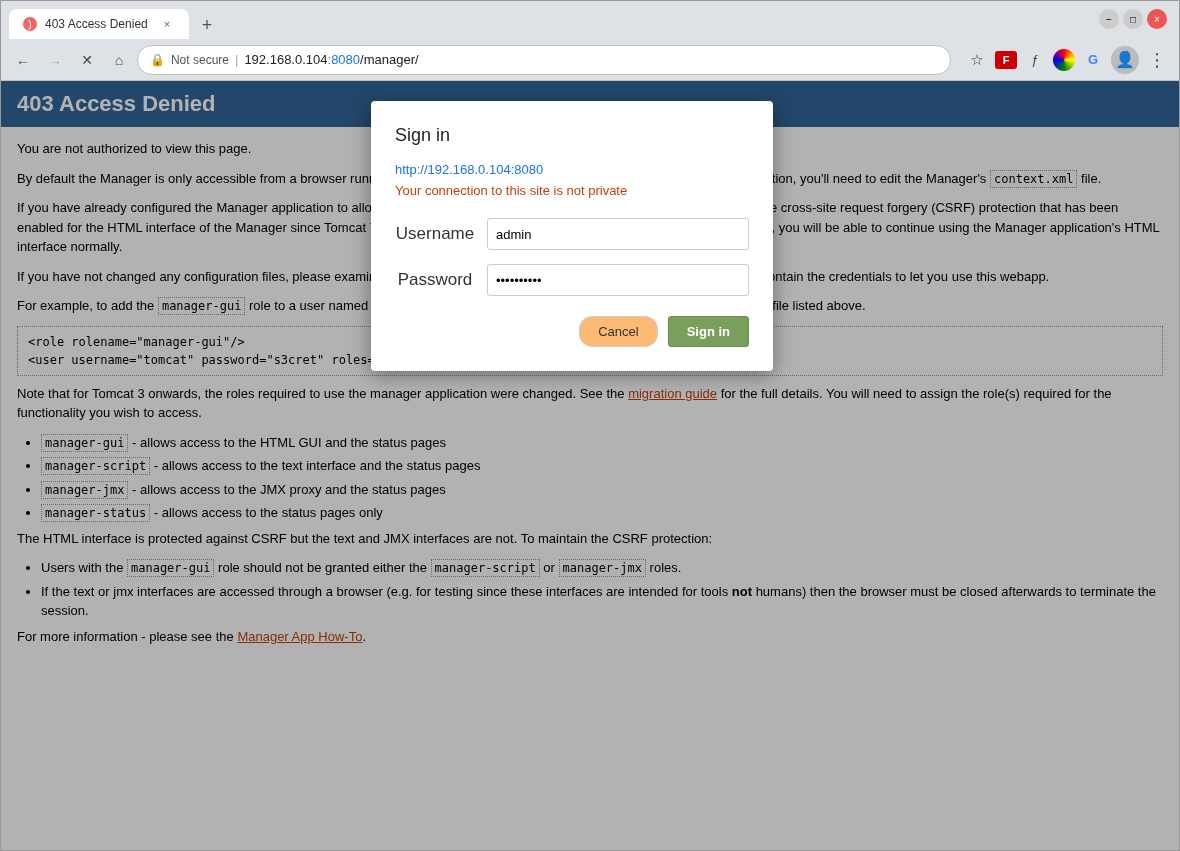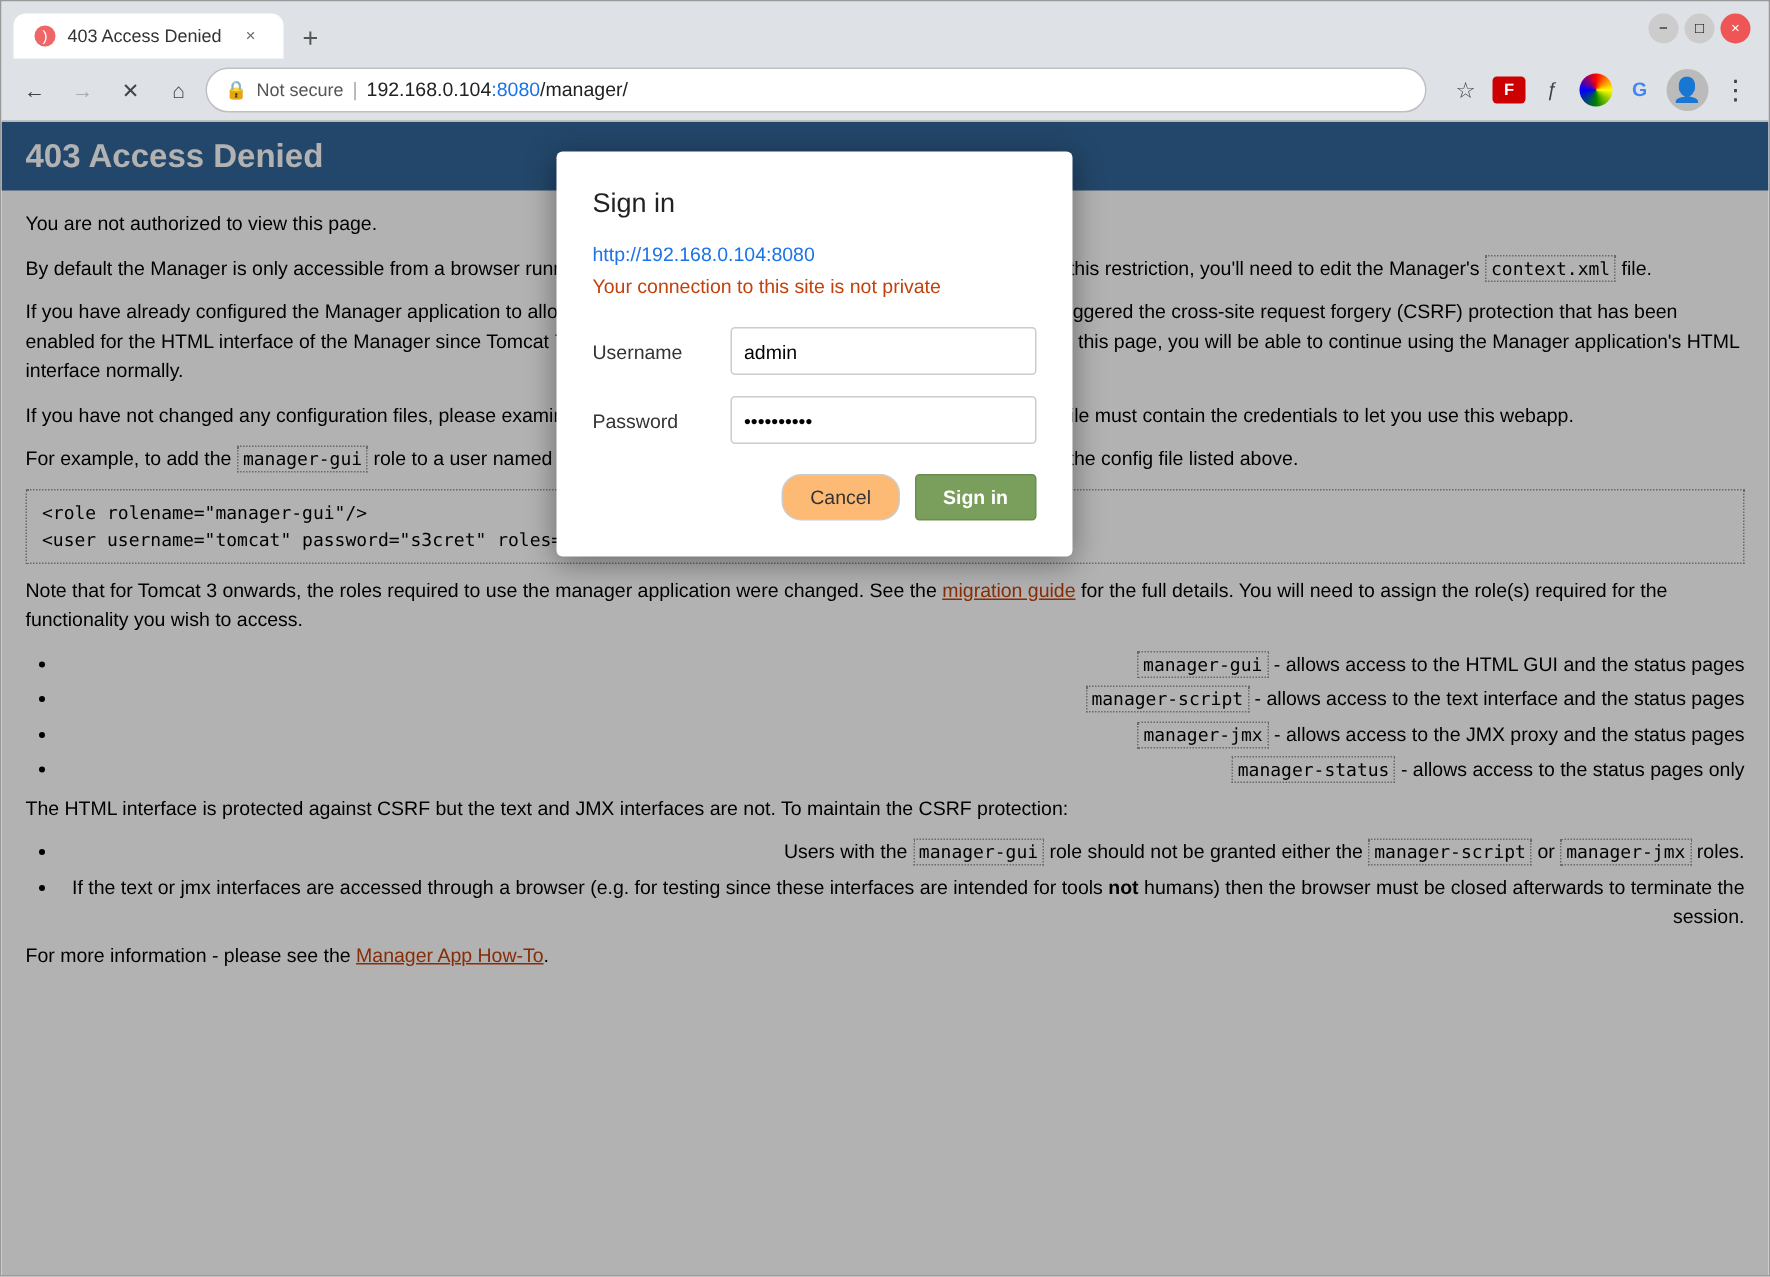--- a/index.html
+++ b/index.html
@@ -201,40 +201,40 @@
     .code-block {
       font-family: monospace;
       font-size: 12px;
       background: #fff;
       border: 1px dotted #999;
       padding: 6px 10px;
       margin: 8px 0;
       color: #000;
     }
 
-    .role-list { margin: 6px 0 6px 24px; text-align: right; }
+    .role-list { margin: 6px 0 6px 24px; }
     .role-list li { margin-bottom: 4px; }
 
     a { color: #c2410c; text-decoration: underline; cursor: pointer; }
 
     
     .modal-overlay {
       position: absolute;
       top: 0; left: 0; right: 0; bottom: 0;
       background: rgba(0,0,0,0.3);
       display: flex;
       align-items: flex-start;
       justify-content: flex-start;
       padding-top: 20px;
       padding-left: 370px;
     }
 
     .modal {
       background: #fff;
-      width: 344px;
+      width: 402px;
       border-radius: 4px;
       box-shadow: 0 4px 20px rgba(0,0,0,0.4);
       padding: 24px;
     }
 
     .modal-title {
       font-size: 18px;
       font-weight: normal;
       color: #222;
       margin-bottom: 16px;
@@ -254,23 +254,23 @@
 
     .form-row {
       display: flex;
       align-items: center;
       margin-bottom: 14px;
       gap: 12px;
     }
 
     .form-label {
       width: 80px;
-      font-size: 13px;
+      font-size: 17px;
       color: #333;
-      text-align: left;
+      text-align: center;
       flex-shrink: 0;
     }
 
     .form-input {
       flex: 1;
       height: 32px;
       border: 1px solid #ccc;
       border-radius: 3px;
       padding: 0 8px;
       font-size: 13px;

